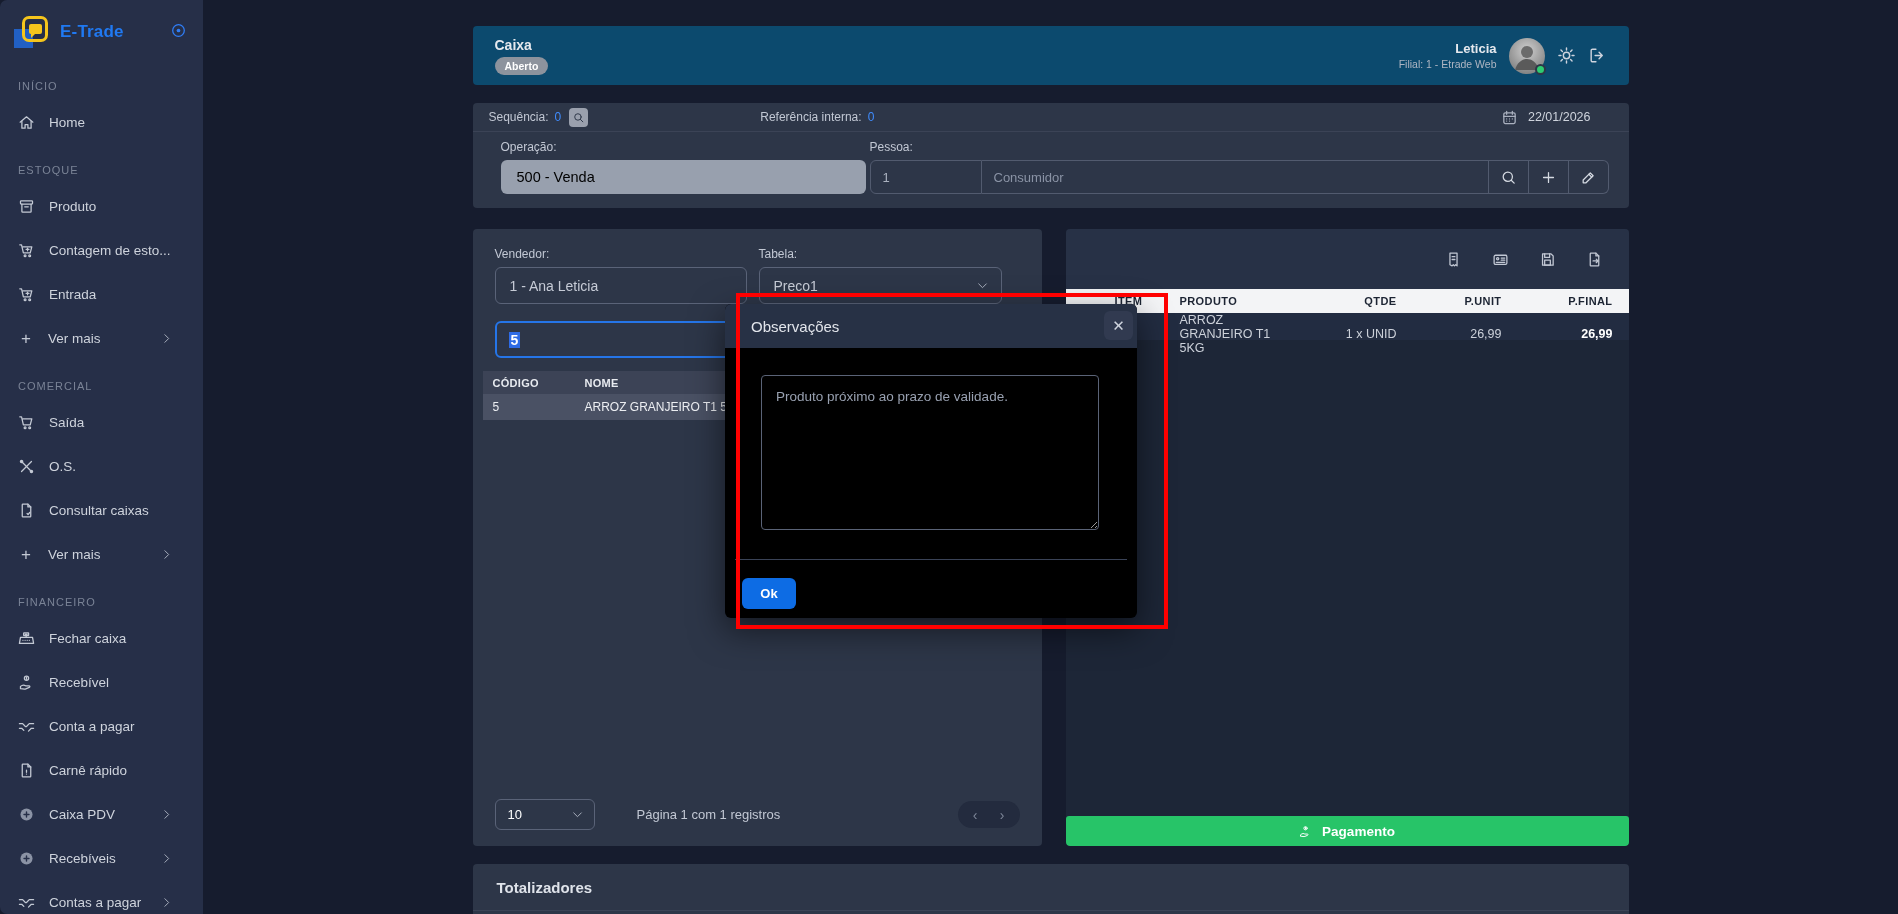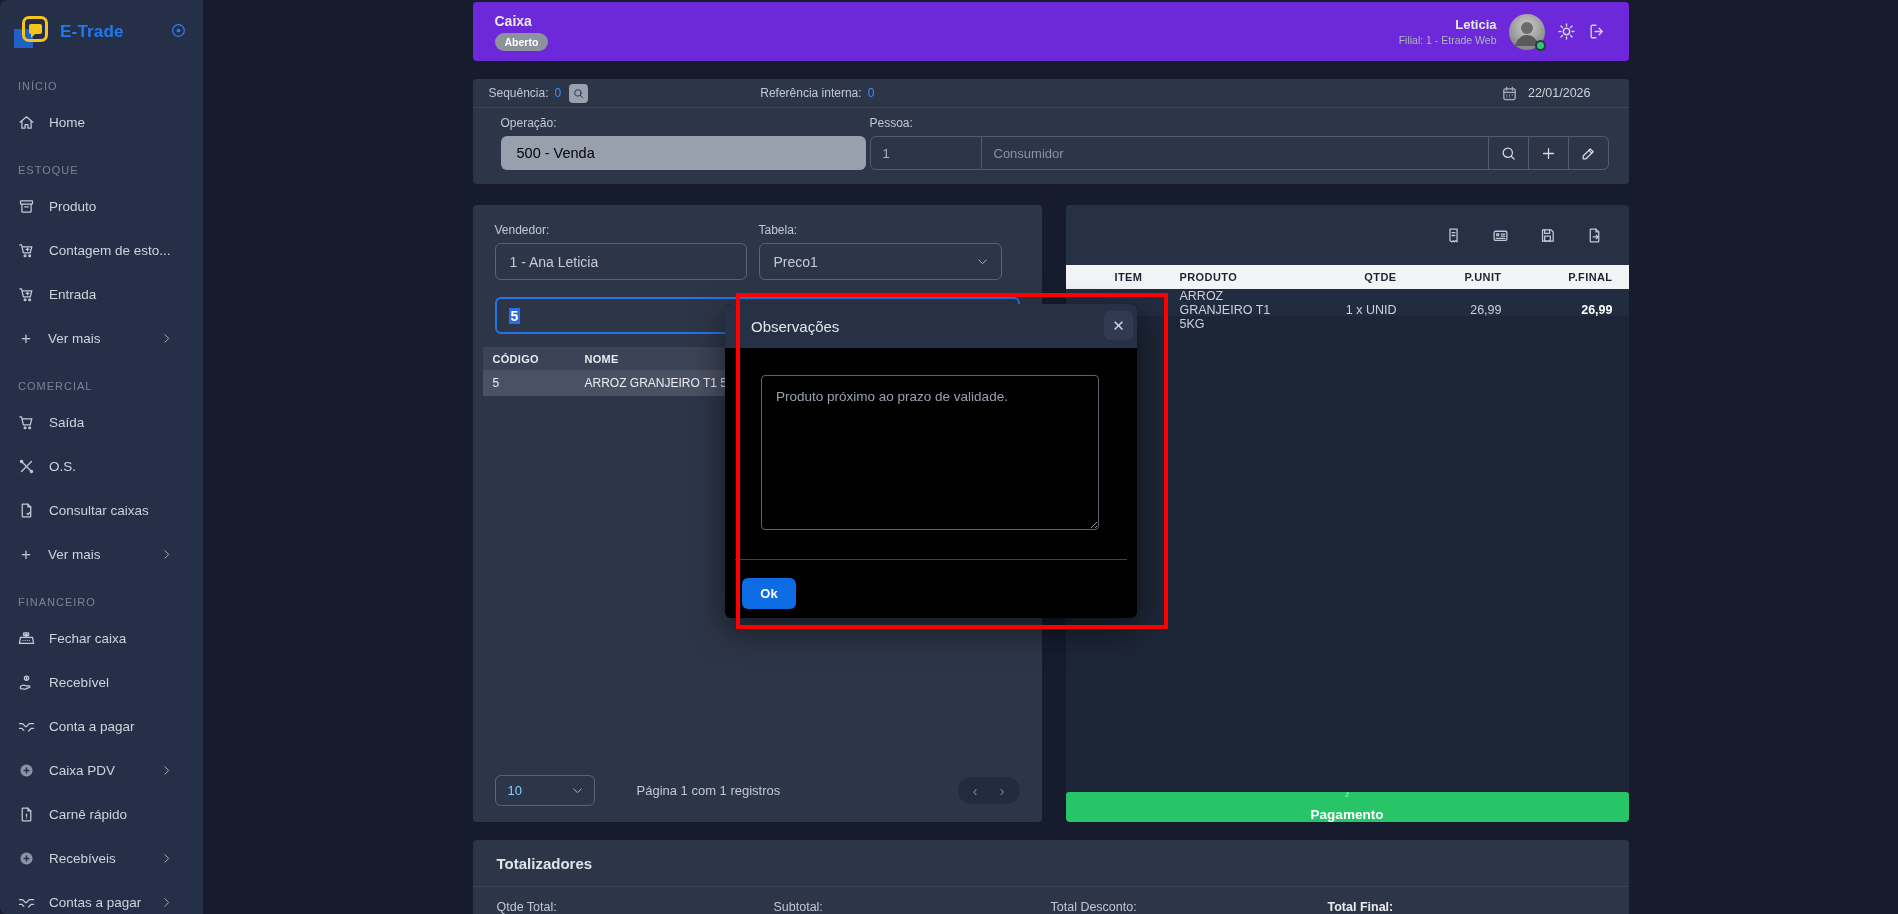--- a/index.html
+++ b/index.html
@@ -46,21 +46,21 @@
   
   .ic { width:17px; height:17px; stroke:currentColor; fill:none; stroke-width:1.8; stroke-linecap:round; stroke-linejoin:round; }
   .ic.sm { width:13px; height:13px; }
   .ic.lg { width:19px; height:19px; }
 
   
   .main { position:absolute; left:203px; right:0; top:0; bottom:0; }
   .col { width:1156px; margin:0 auto; position:relative; }
 
   .topbar {
-    margin-top:2px; height:59px; background:#6d28d9; border-radius:4px;
+    margin-top:26px; height:59px; background:#0c4a6e; border-radius:4px;
     display:flex; align-items:center; padding:0 22px;
   }
   .page-title { font-size:14px; font-weight:bold; color:#e6e9ee; }
   .status-badge {
     display:inline-block; margin-top:4px; background:#8d939d; color:#fff;
     font-size:10.5px; font-weight:bold; padding:3px 10px; border-radius:10px;
   }
   .topbar-right { margin-left:auto; display:flex; align-items:center; gap:12px; }
   .user-block { text-align:right; }
   .user-name { font-size:13px; font-weight:bold; color:#e6e9ee; }
@@ -140,21 +140,21 @@
 
   .results { margin:13px -12px 0; font-size:12px; }
   .res-head, .res-row { display:grid; grid-template-columns:92px 1fr; align-items:center; }
   .res-head { background:#3c4356; color:#e8ebf0; font-weight:bold; height:23px; font-size:11px; letter-spacing:.3px; }
   .res-row { background:#4a5164; color:#eceef2; height:26px; }
   .res-head > div, .res-row > div { padding:0 10px; white-space:nowrap; overflow:hidden; }
 
   .pagination { margin-top:auto; display:flex; align-items:center; }
   .pagesize {
     width:100px; height:31px; border:1px solid #5a6378; border-radius:6px;
-    display:flex; align-items:center; padding:0 10px 0 12px; font-size:13px; color:#7dd3fc; cursor:pointer;
+    display:flex; align-items:center; padding:0 10px 0 12px; font-size:13px; color:#ffffff; cursor:pointer;
   }
   .pagesize .chevd { margin-left:auto; color:#aab1bf; }
   .page-info { margin-left:42px; font-size:13px; color:#c2c8d4; }
   .page-nav {
     margin-left:auto; background:#232b3e; border-radius:14px; height:27px;
     display:flex; align-items:center; padding:0 4px;
   }
   .page-nav button {
     width:27px; height:27px; background:transparent; border:none; color:#7d8698;
     font-size:14px; cursor:pointer;
@@ -171,21 +171,21 @@
     align-items:center; padding-right:16px;gap:15px;
   }
   .items-head { background:#f3f4f6; color:#1c2433; font-weight:bold; font-size:11px; height:24px; letter-spacing:.4px; }
   .items-row { background:#222c41; color:#ccd1da; font-size:12.5px; height:27px; }
   .items-head .r, .items-row .r { text-align:right; }
   .items-row .row-clock { color:#9aa1b0; display:flex; justify-content:center; }
   .items-row .pfinal { font-weight:bold; color:#fff; }
   .pay-btn {
     margin-top:auto; height:30px; background:#27c468; border:none; border-radius:3px;
     color:#fff; font-weight:bold; font-size:13.5px; display:flex; align-items:center;
-    justify-content:center; gap:10px; cursor:pointer; font-family:inherit;flex-direction:column;
+    justify-content:center; gap:10px; cursor:pointer; font-family:inherit;
   }
 
   
   .totals { margin-top:18px; background:#2d3648; border-radius:4px 4px 0 0; height:120px; padding:15px 24px 0; }
   .totals-title { font-size:15px; font-weight:bold; color:#dfe3ea; }
   .totals-div { border:none; border-top:1px solid #3b4356; margin:14px -24px 0; }
   .totals-grid { display:grid; grid-template-columns:1fr 1fr 1fr 1fr; margin-top:13px; font-size:12.5px; color:#c2c8d4; }
   .totals-grid .final { font-weight:bold; color:#e8ebf0; }
 
   
@@ -340,35 +340,35 @@
     </div>
     <div class="nav-item">
       <svg class="ic" viewBox="0 0 24 24">
           <path d="M2 8h4.5l3.6 3.6a1.6 1.6 0 0 0 2.2 0L15.9 8H22"></path>
           <path d="M2 14.5h3.2l3 3M22 14.5h-3.2l-4 4"></path>
         </svg>
       <span class="nav-label">Conta a pagar</span>
     </div>
     <div class="nav-item">
       <svg class="ic" viewBox="0 0 24 24">
+          <path d="M7 3h7l4 4v13a1 1 0 0 1-1 1H7a1 1 0 0 1-1-1V4a1 1 0 0 1 1-1z"></path>
+          <path d="M14 3v4h4"></path>
+          <path d="M12 11.5v3M12 17h.01"></path>
+        </svg>
+      <span class="nav-label">Carnê rápido</span>
+    </div>
+    <div class="nav-item">
+      <svg class="ic" viewBox="0 0 24 24">
           <circle cx="12" cy="12" r="8.5" fill="#8b93a5" stroke="none"></circle>
           <path d="M8.5 12h7M12 8.5v7" stroke="#262f48" stroke-width="2"></path>
         </svg>
       <span class="nav-label">Caixa PDV</span>
       <svg class="ic sm chev" viewBox="0 0 24 24">
           <path d="M9 5l7 7-7 7"></path>
         </svg>
-    </div>
-    <div class="nav-item">
-      <svg class="ic" viewBox="0 0 24 24">
-          <path d="M7 3h7l4 4v13a1 1 0 0 1-1 1H7a1 1 0 0 1-1-1V4a1 1 0 0 1 1-1z"></path>
-          <path d="M14 3v4h4"></path>
-          <path d="M12 11.5v3M12 17h.01"></path>
-        </svg>
-      <span class="nav-label">Carnê rápido</span>
     </div>
     <div class="nav-item">
       <svg class="ic" viewBox="0 0 24 24">
           <circle cx="12" cy="12" r="8.5" fill="#8b93a5" stroke="none"></circle>
           <path d="M8.5 12h7M12 8.5v7" stroke="#262f48" stroke-width="2"></path>
         </svg>
       <span class="nav-label">Recebíveis</span>
       <svg class="ic sm chev" viewBox="0 0 24 24">
           <path d="M9 5l7 7-7 7"></path>
         </svg>

